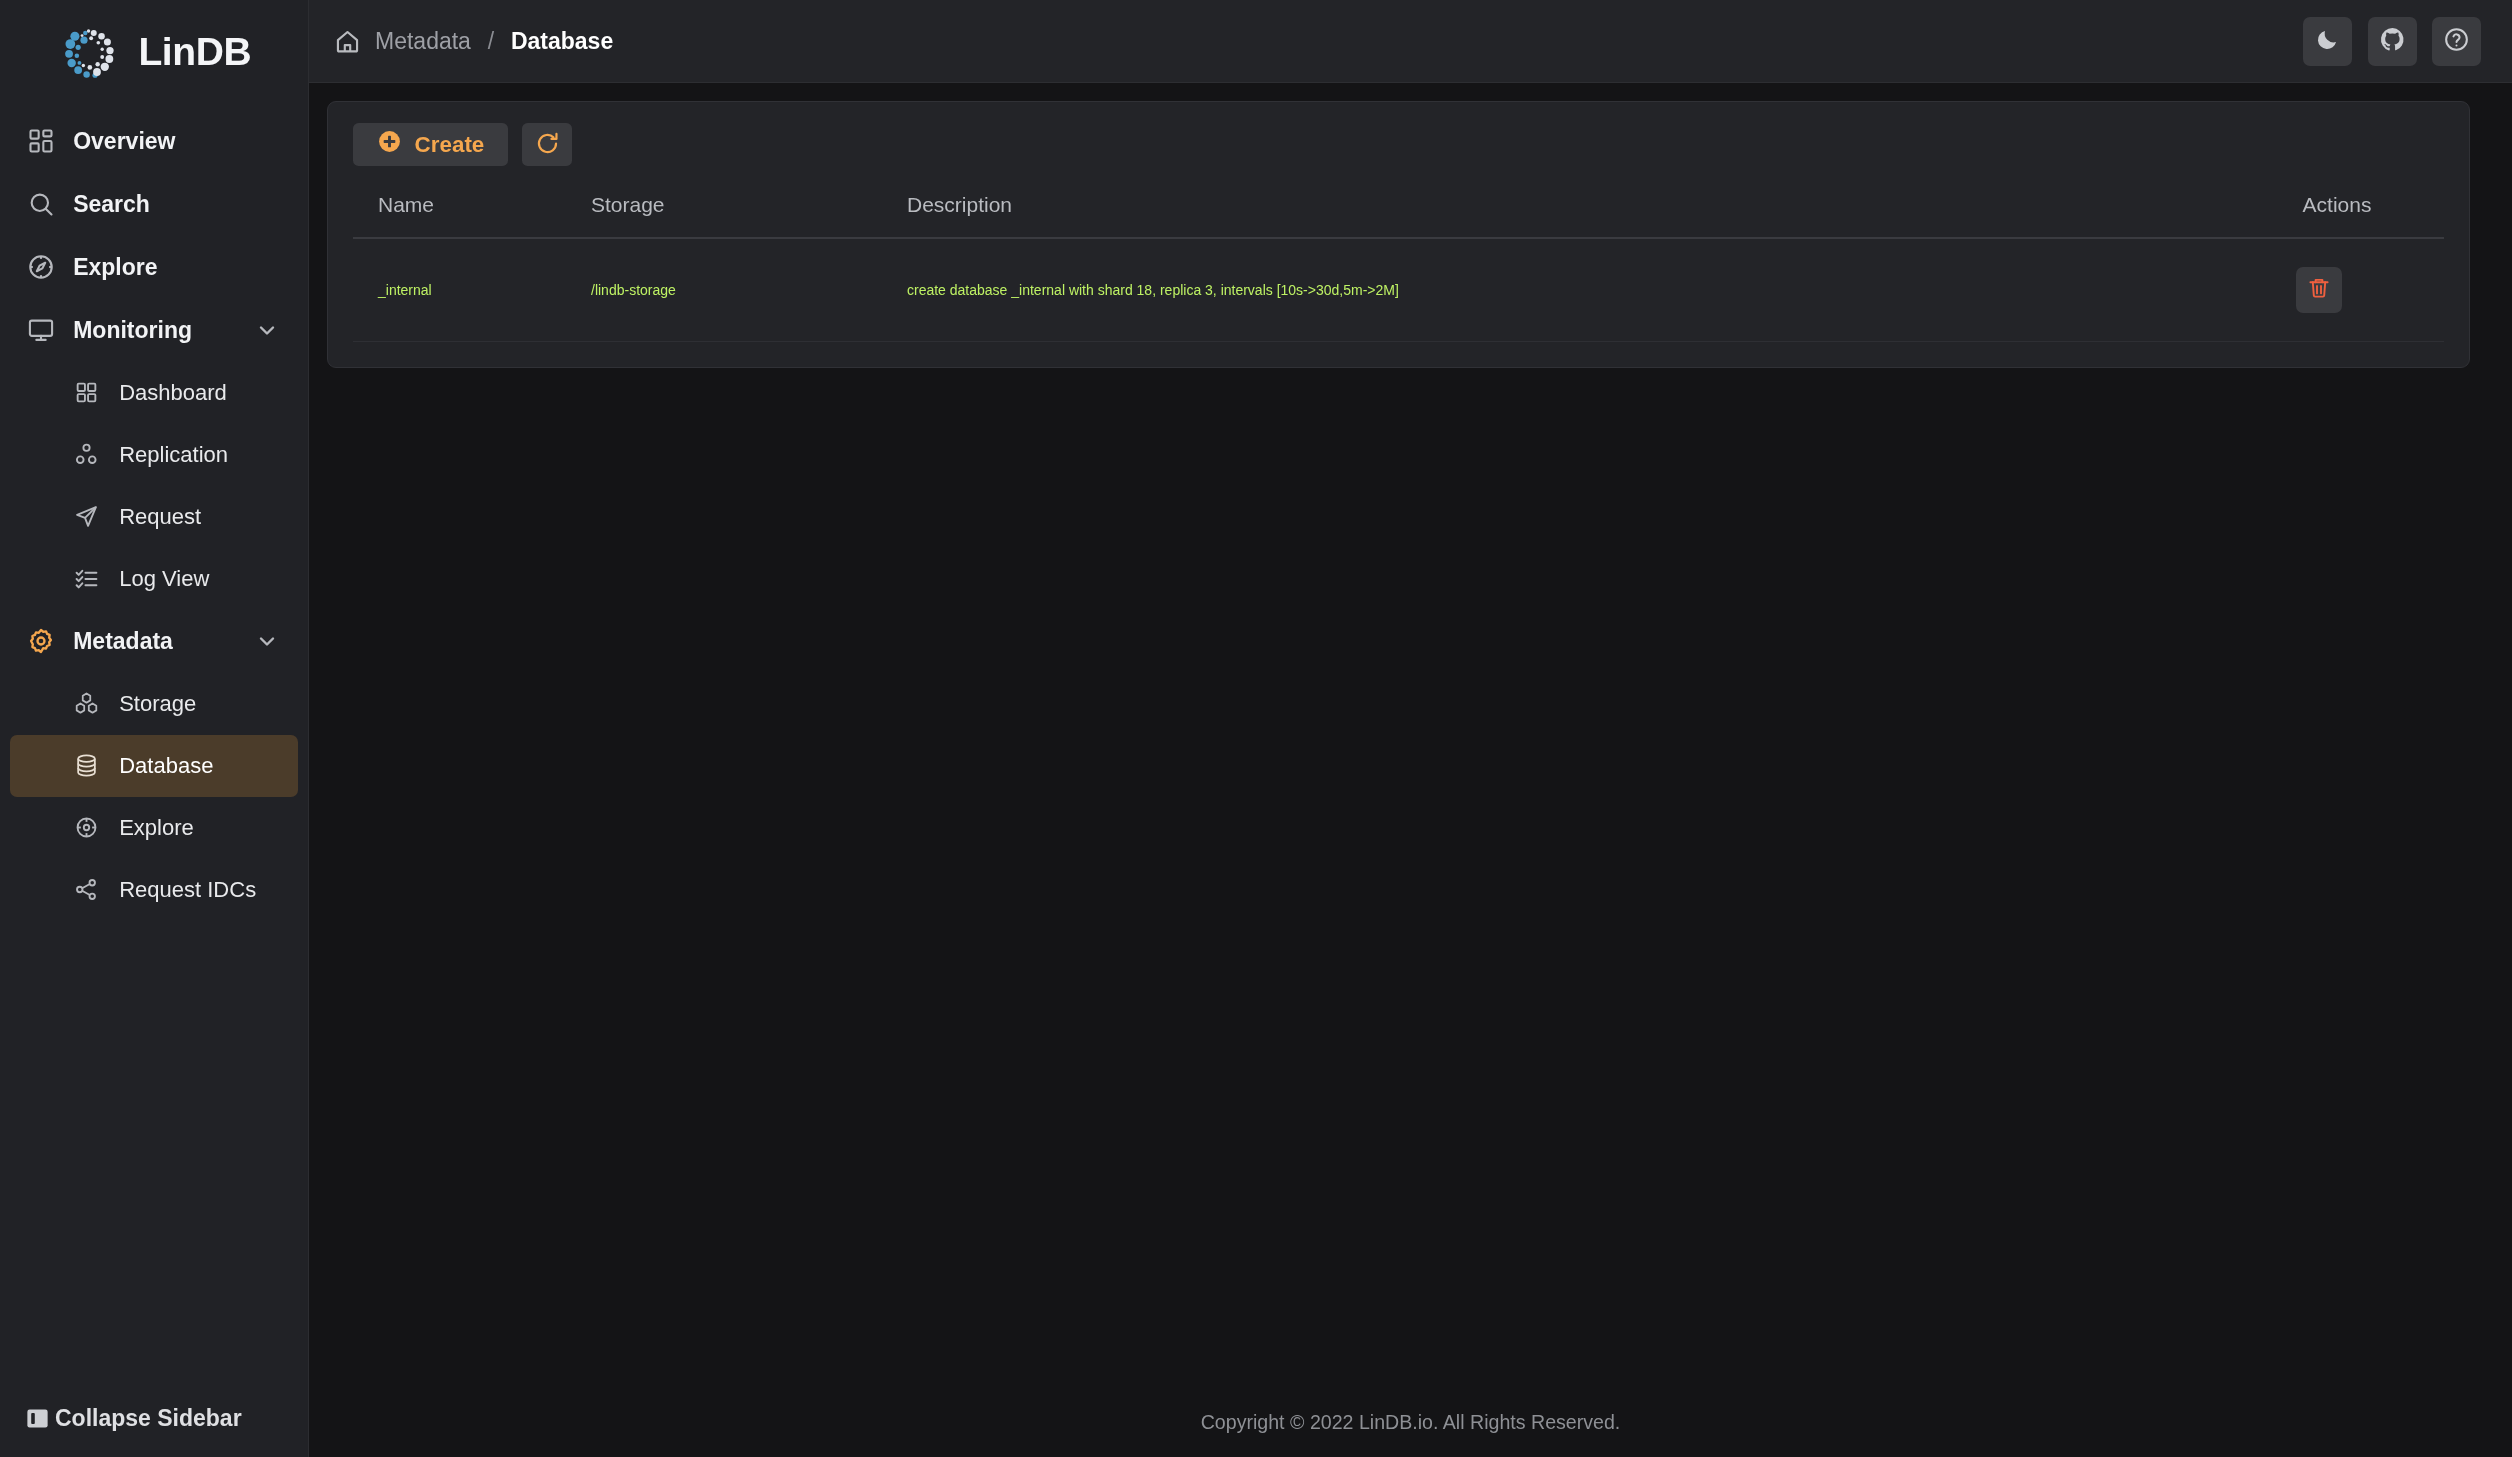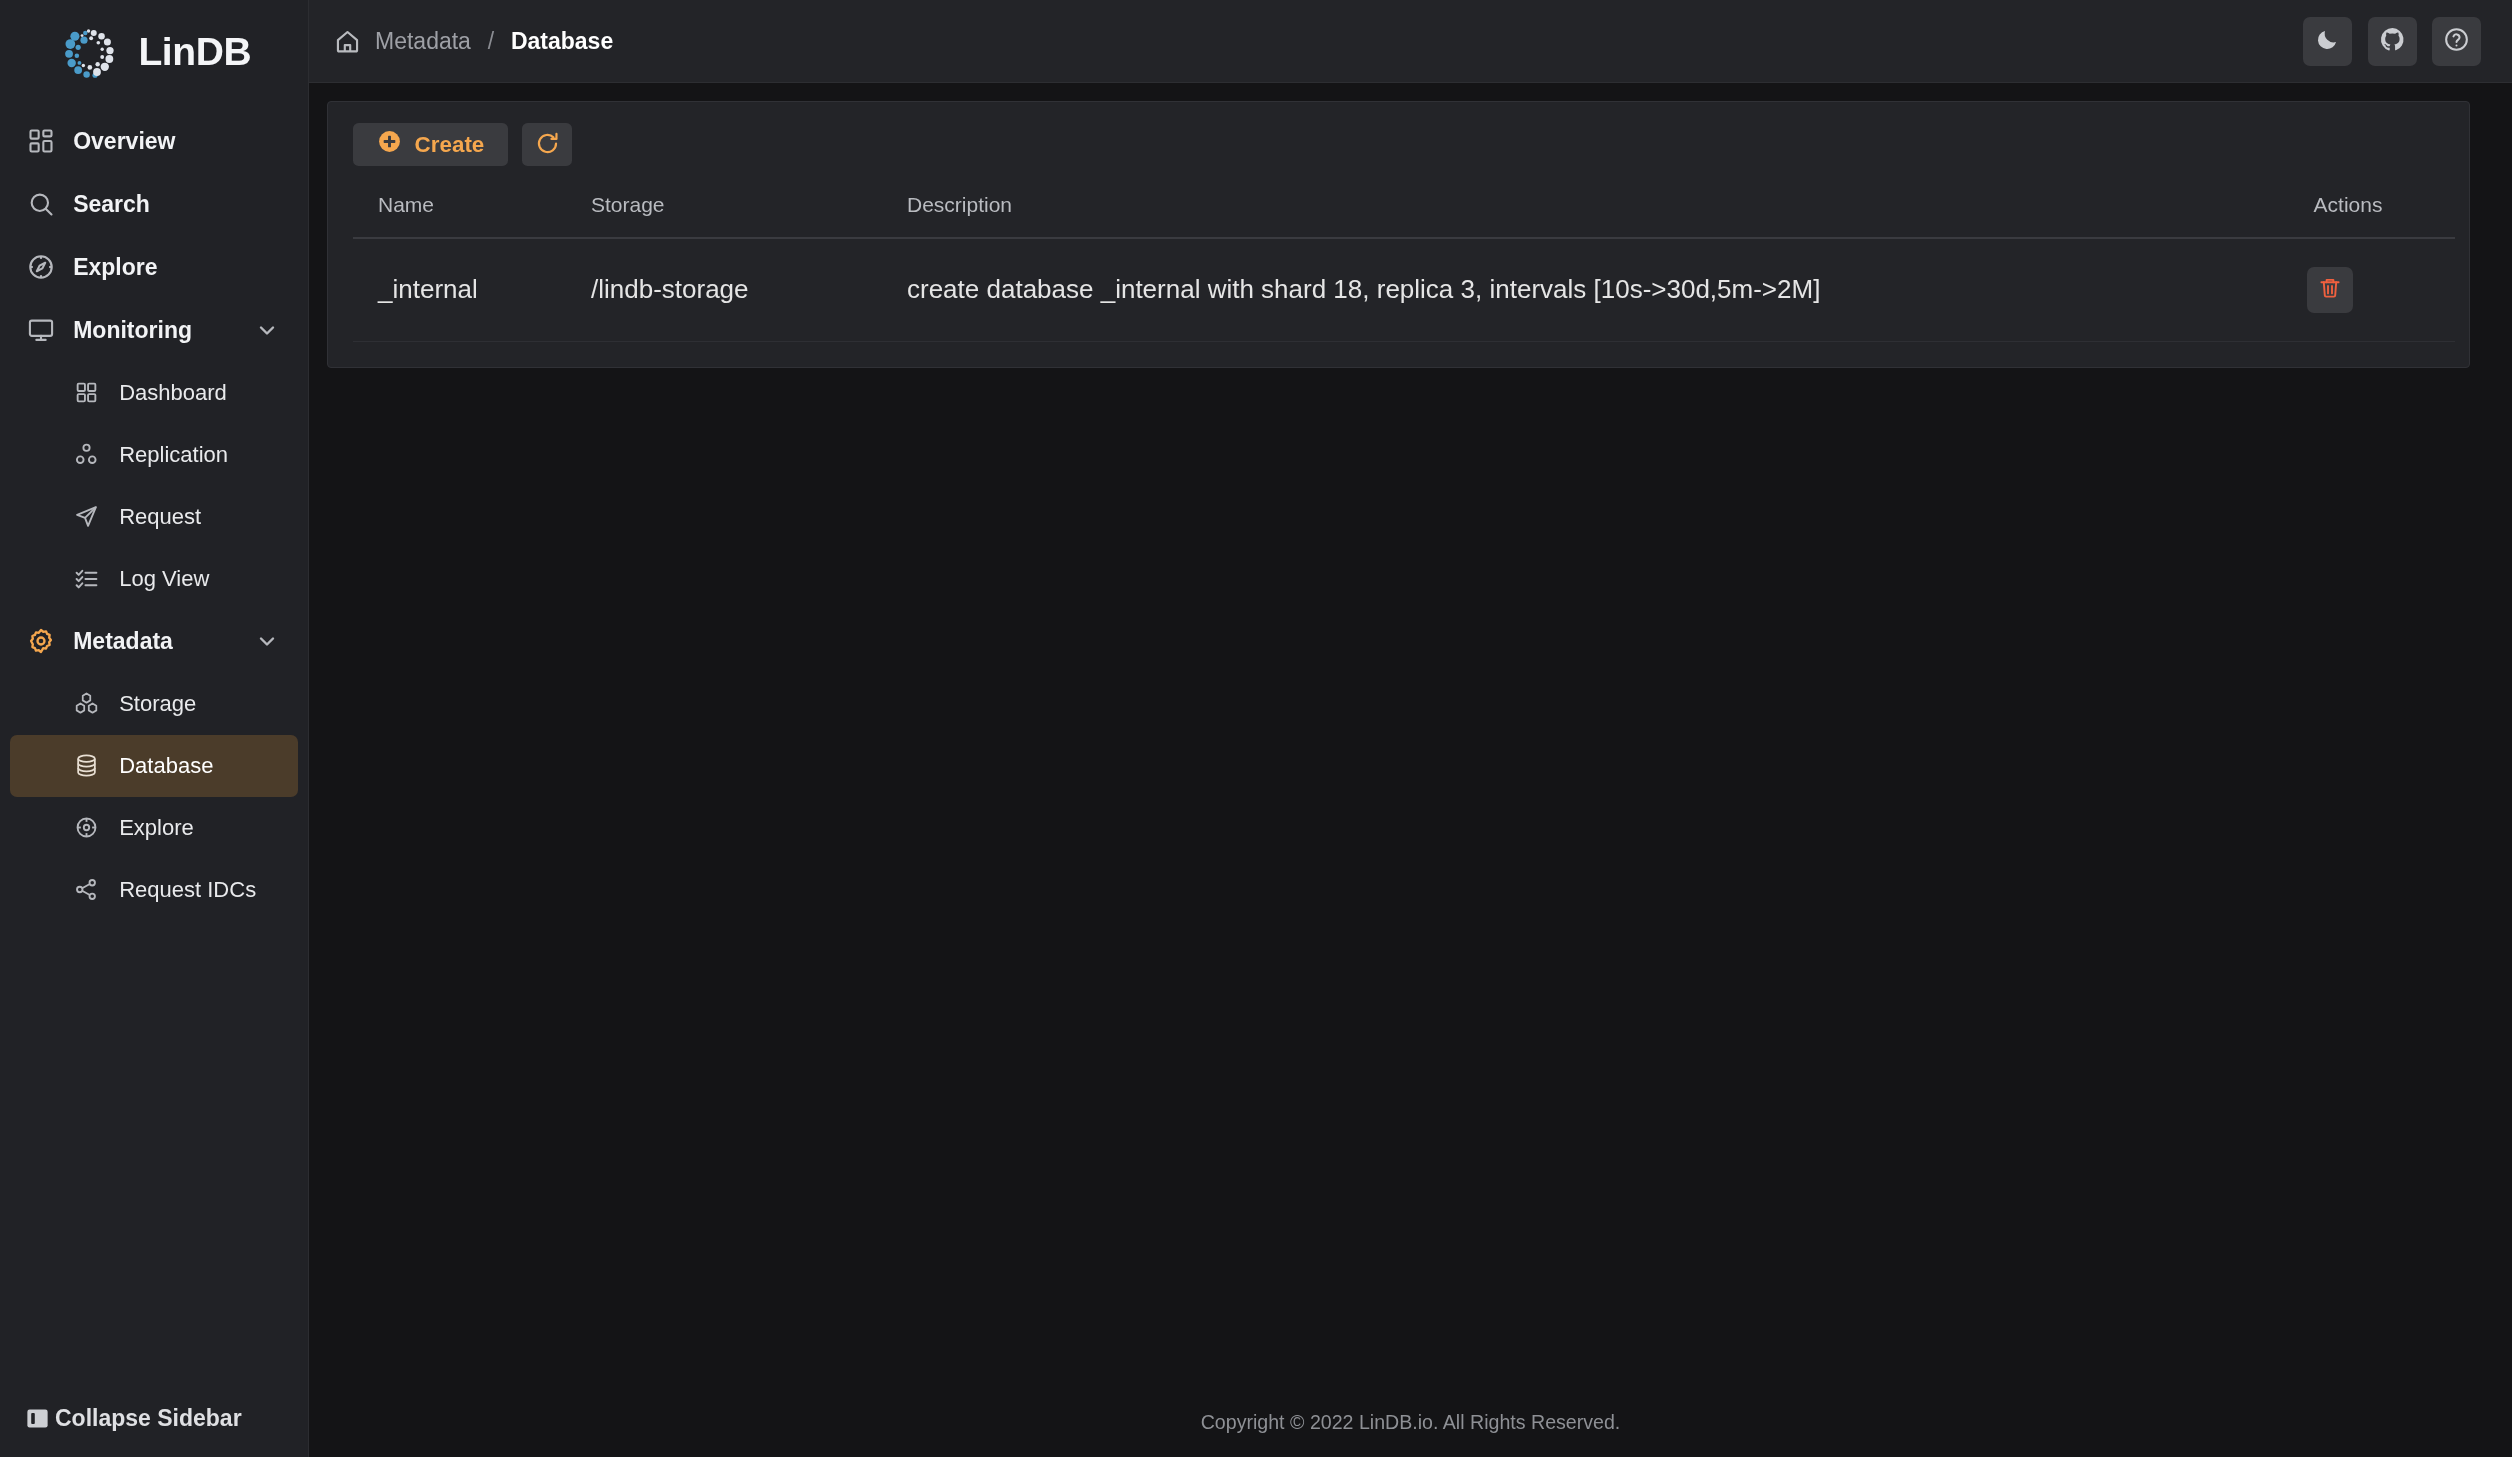--- a/index.html
+++ b/index.html
@@ -95,22 +95,22 @@
   }
 
   .content {
     flex: 1 1 auto; background: #141416;
     padding: 18px 42px 0 18px;
     overflow: hidden;
   }
   .card {
     background: #232428;
     border: 0.7px solid #303136;
-    border-radius: 4px;
-    padding: 21px 14px 25px 25px;
+    border-radius: 9px;
+    padding: 21px 25px 25px 25px;
     width: 100%;
   }
   .toolbar { display: flex; gap: 14px; align-items: center; margin-bottom: 27px; }
   .btn-create {
     height: 43px; padding: 0 24px;
     background: #3a3b3f; border: none; border-radius: 5.6px;
     display: flex; align-items: center; gap: 12.6px;
     color: #f5a74e; font-size: 22.4px; font-weight: 700;
     font-family: "Liberation Sans", sans-serif; cursor: pointer;
   }
@@ -125,21 +125,21 @@
   table.grid th {
     text-align: left; font-size: 21px; font-weight: 400;
     color: #b9bbc0; padding: 0 0 19.6px 0;
     border-bottom: 2.1px solid #3a3b40;
   }
   table.grid th.col-name { width: 238px; padding-left: 25px; }
   table.grid th.col-storage { width: 316px; }
   table.grid th.col-desc { width: auto; }
   table.grid th.col-actions { width: 161px; text-align: left; padding-left: 19.6px; }
   table.grid td {
-    font-size: 26px; color: #e5e5e5;
+    font-size: 14px; color: #bef264;
     padding: 28px 0 28px 0;
     border-bottom: 1.4px solid #2e2f34;
     vertical-align: middle;
   }
   table.grid td.col-name { padding-left: 25px; }
   table.grid td.col-actions { padding-left: 12.6px; }
   .btn-delete {
     width: 46px; height: 46px;
     background: #3a3b3f; border: none; border-radius: 7px;
     display: flex; align-items: center; justify-content: center;

